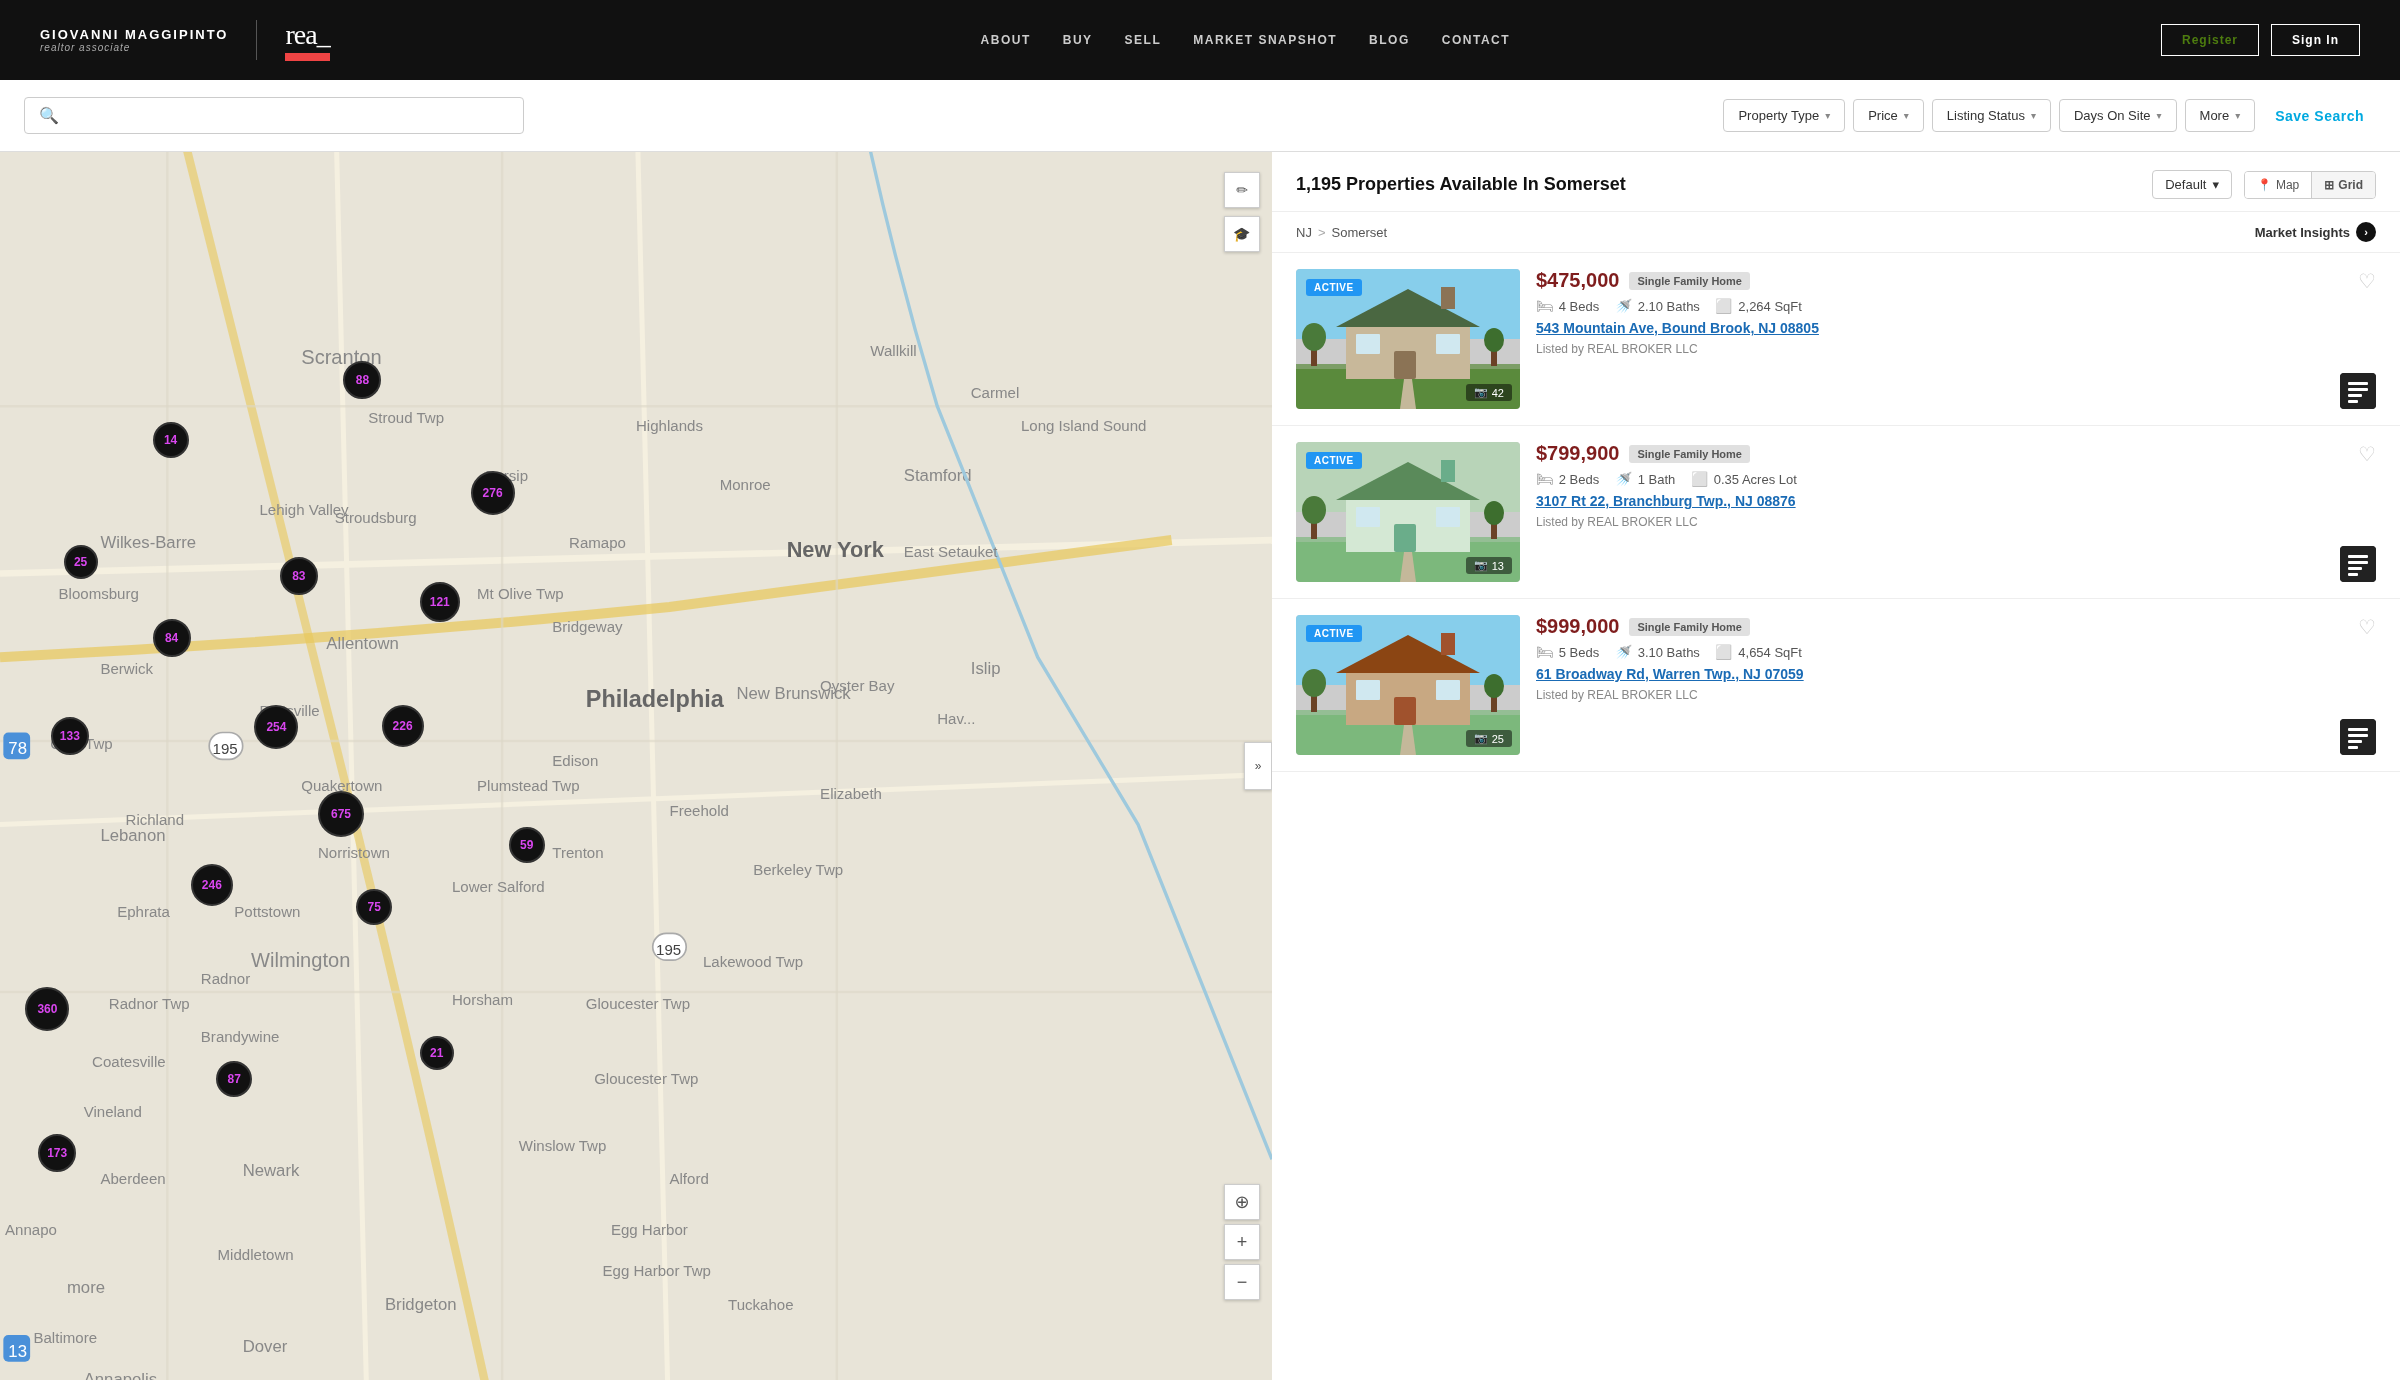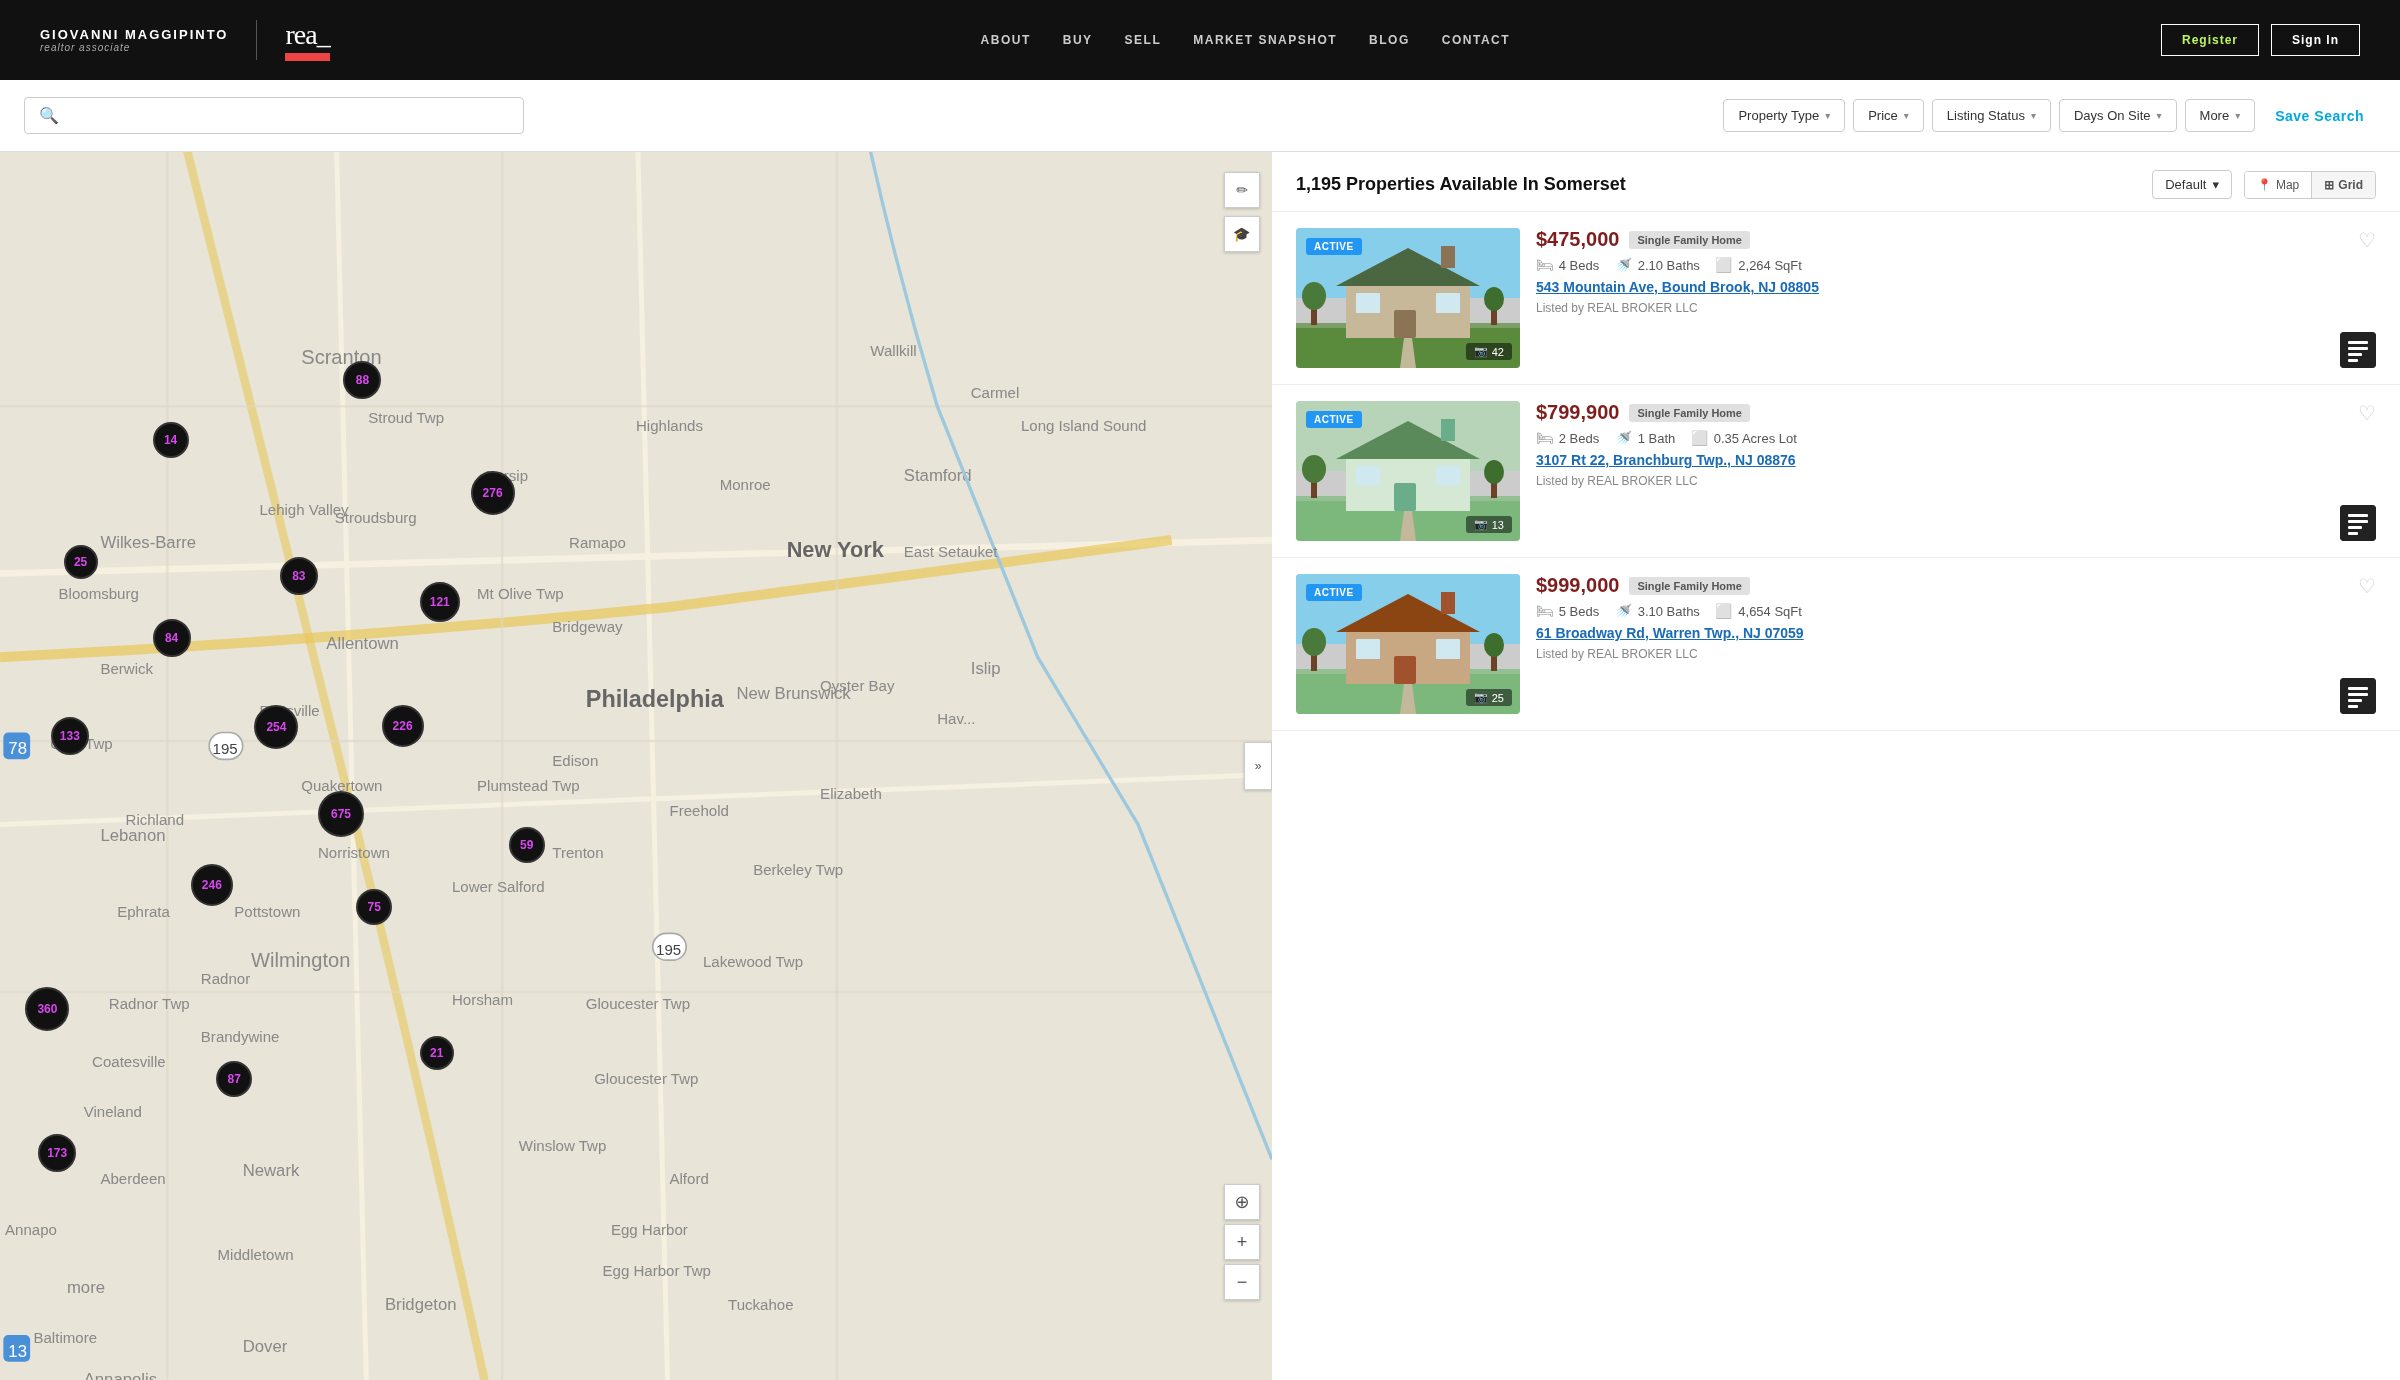--- a/index.html
+++ b/index.html
@@ -71,21 +71,21 @@
       cursor: pointer;
       text-decoration: none;
     }
     .header-buttons {
       display: flex;
       gap: 12px;
     }
     .btn-register {
       background: transparent;
       border: 1.5px solid #fff;
-      color: #bef264;
+      color: #4d7c0f;
       padding: 8px 20px;
       font-size: 12px;
       font-weight: 600;
       letter-spacing: 1px;
       cursor: pointer;
     }
     .btn-signin {
       background: transparent;
       border: 1.5px solid #fff;
       color: #fff;
@@ -718,20 +718,31 @@
             <span>Map</span>
           </button>
           <button class="view-btn active">
             <span>⊞</span>
             <span>Grid</span>
           </button>
         </div>
       </div>
     </div>
 
+    <div class="breadcrumb-bar">
+      <div class="breadcrumb-path">
+        <span class="breadcrumb-item">NJ</span>
+        <span class="breadcrumb-sep">&gt;</span>
+        <span class="breadcrumb-item">Somerset</span>
+      </div>
+      <div class="market-insights-link">
+        <span>Market Insights</span>
+        <div class="market-insights-arrow">›</div>
+      </div>
+    </div>
 
     <div id="listing-cards">
         <div class="listing-card">
       <div class="listing-image-wrapper">
         <div class="listing-image" style="position:relative; overflow:hidden;">
           <svg width="100%" height="100%" viewBox="0 0 224 140">
 
             <rect x="0" y="0" width="224" height="70" fill="#87ceeb"></rect>
 
             <rect x="0" y="100" width="224" height="40" fill="#5a8a3c"></rect>

